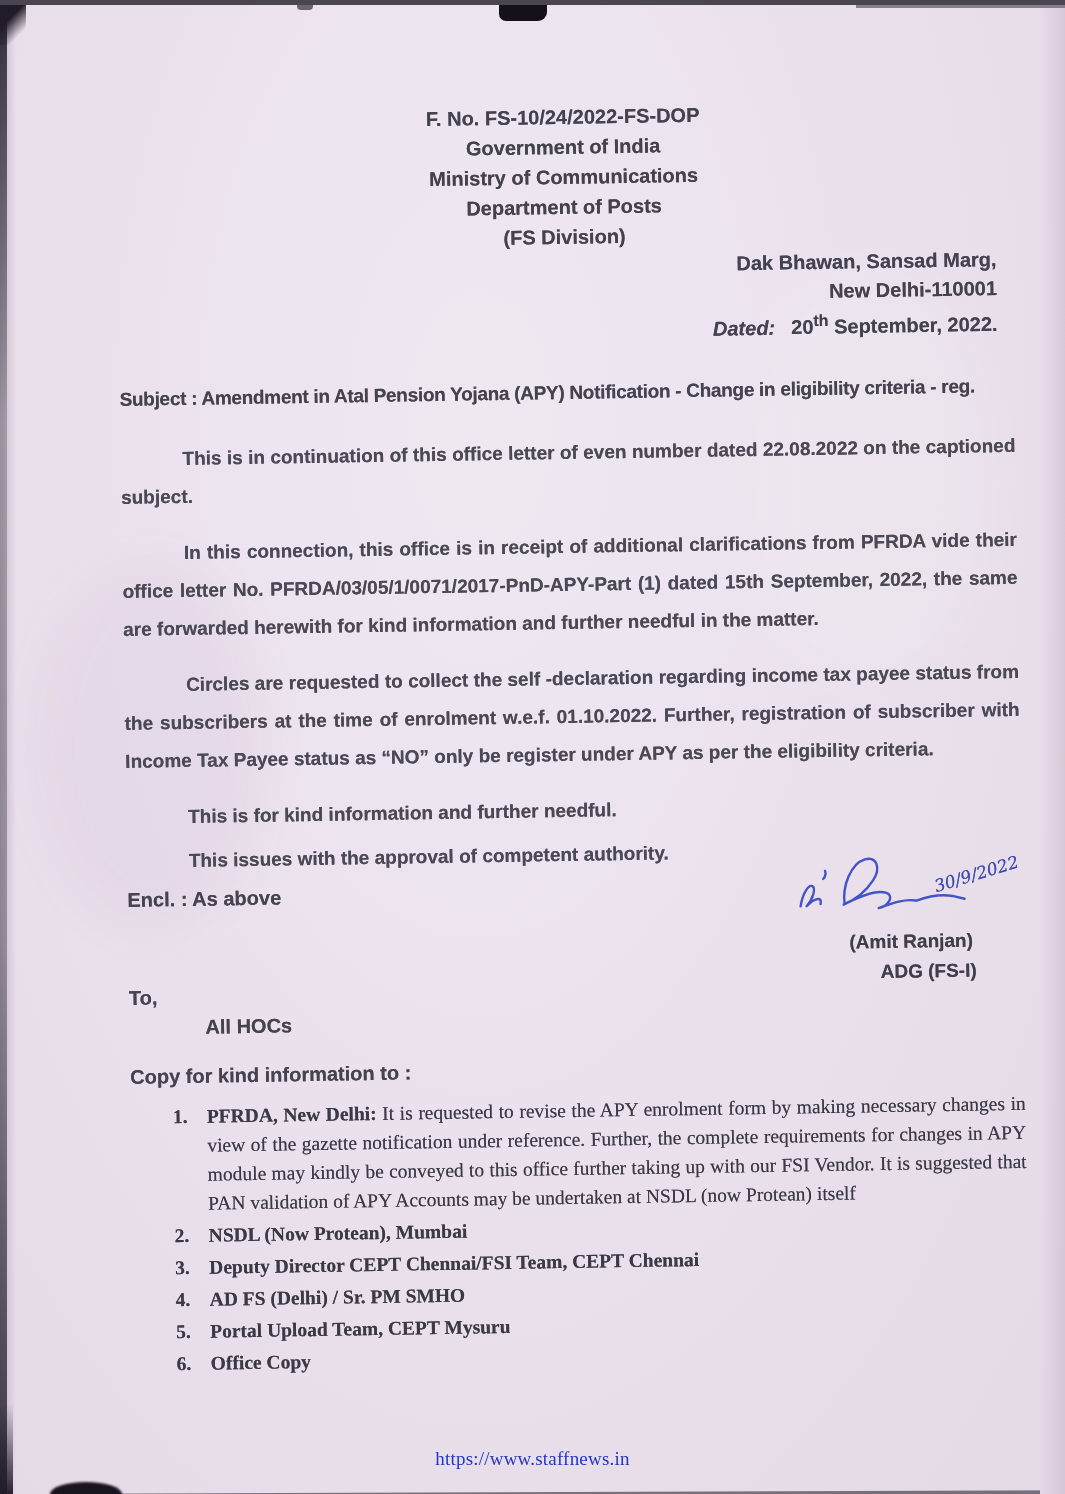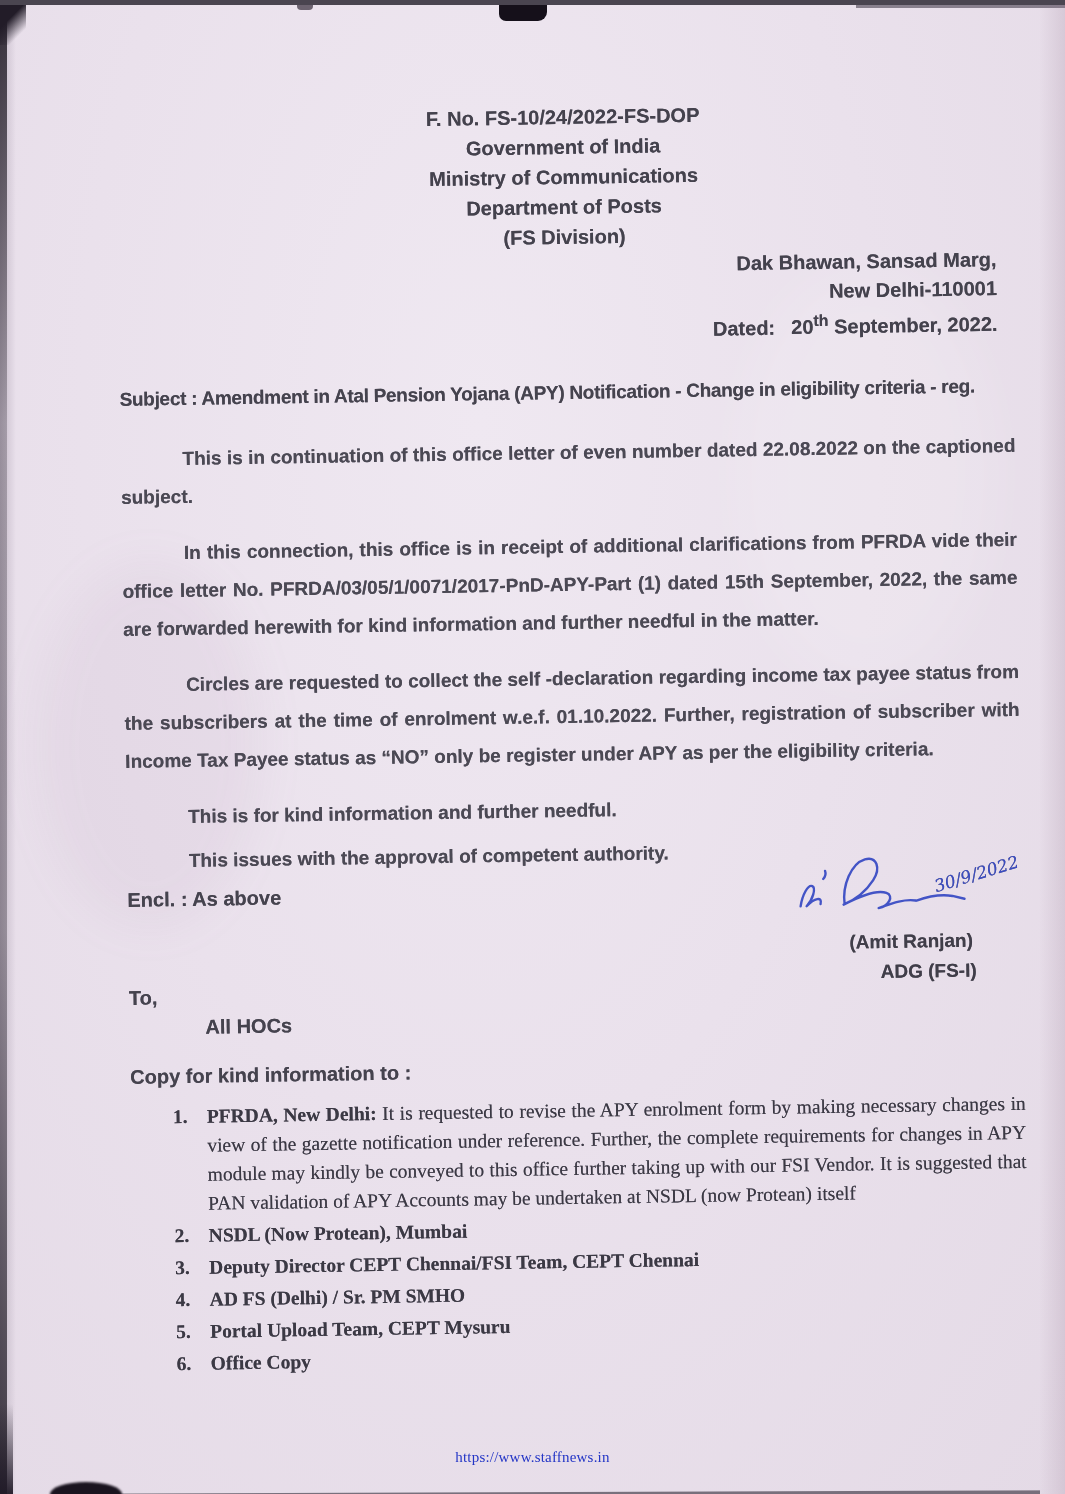--- a/index.html
+++ b/index.html
@@ -42,21 +42,21 @@
   .content{
     position:absolute;left:115px;top:104px;width:895px;
     transform:rotate(-0.9deg);transform-origin:0 0;
     color:#4a4853;
     text-shadow:0 0 .45px rgba(70,65,80,.75);
   }
   .head-center{text-align:center;font-weight:bold;font-size:20px;line-height:30px;color:#44424d;}
   .addr-block{text-align:right;font-weight:bold;font-size:20px;line-height:29px;
     padding-right:16px;color:#44424d;}
   .date-line sup{font-size:16px;}
-  .date-label{margin-right:16px;}
+  .date-label{margin-right:16px;font-style:italic;}
   .subject{margin-top:36px;font-weight:bold;font-size:19px;letter-spacing:-.3px;
     white-space:nowrap;color:#45434e;}
   .body-text p{
     font-size:19px;line-height:38px;font-weight:bold;
     text-align:justify;text-indent:62px;
     margin:0 0 0 0;color:#4b4954;
   }
   .body-text p.p1{margin-top:30px;}
   .body-text p.p2{margin-top:18px;}
   .body-text p.p3{margin-top:18px;}
@@ -72,21 +72,21 @@
   .to-addressee{padding-left:76px;margin-top:2px;}
   .copy-heading{margin-top:24px;font-weight:bold;font-size:20px;color:#45434e;}
 
   .copy-list{margin-top:14px;font-family:"Liberation Serif", serif;color:#3b3944;}
   .copy-item{position:relative;padding-left:76px;font-size:19.5px;line-height:29px;
     text-align:justify;margin-bottom:3px;}
   .copy-num{position:absolute;left:42px;font-weight:bold;}
   .copy-bold{font-weight:bold;}
 
   .footer{position:absolute;top:1443px;left:0;width:1065px;text-align:center;}
-  .footer a{font-family:"Liberation Serif", serif;font-size:15px;color:#2335c6;
+  .footer a{font-family:"Liberation Serif", serif;font-size:19px;color:#2335c6;
     text-decoration:none;letter-spacing:.2px;}
 </style>
 </head>
 <body>
 
 <div class="page">
 
   <div class="art art-left-soft"></div>
   <div class="art art-left-strip"></div>
   <div class="art art-tl-corner"></div>

